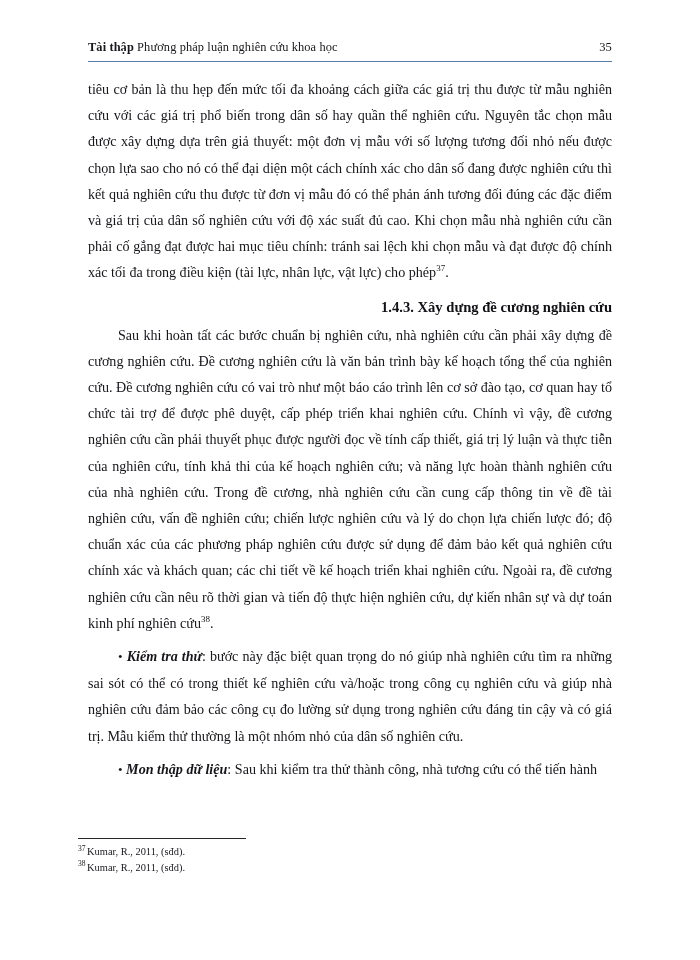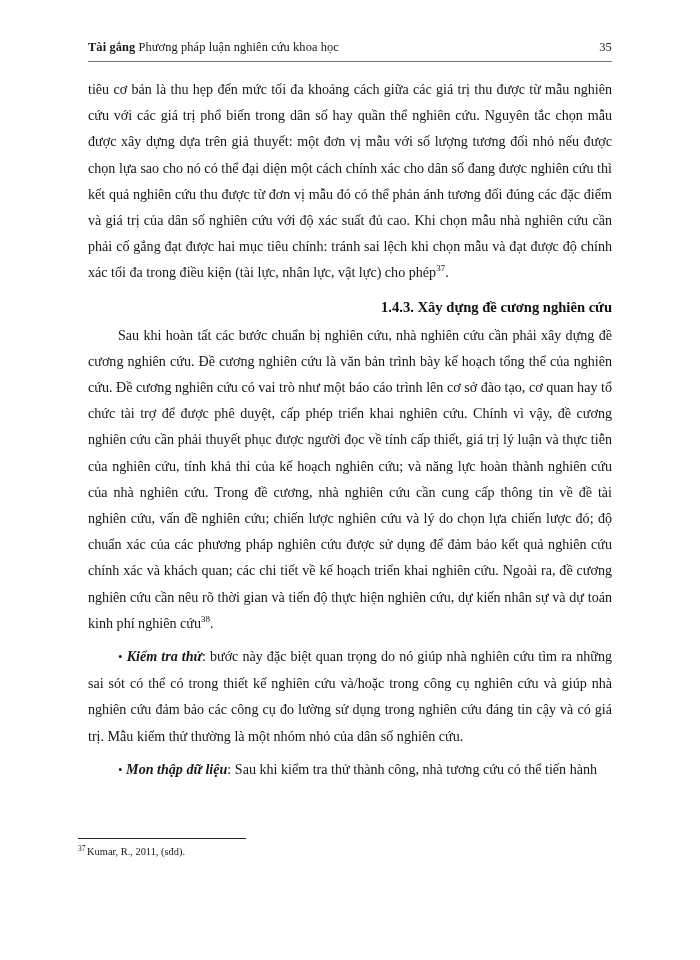--- a/index.html
+++ b/index.html
@@ -124,21 +124,21 @@
 </style>
 </head>
 <body>
 
 <div class="page">
 
   <div class="content">
 
     <div class="header">
       <div class="header-left">
-        <span class="doc-label">Tài gắng</span>
+        <span class="doc-label">Tài thập</span>
         <span>Phương pháp luận nghiên cứu khoa học</span>
       </div>
       <div class="header-page-number">35</div>
     </div>
     <div class="header-rule"></div>
 
     <div class="body-block">
 
       <p class="para"><span>tiêu cơ bản là thu hẹp đến mức tối đa khoảng cách giữa các giá trị thu được từ mẫu nghiên cứu với các giá trị phổ biến trong dân số hay quần thể nghiên cứu. Nguyên tắc chọn mẫu được xây dựng dựa trên giả thuyết: một đơn vị mẫu với số lượng tương đối nhỏ nếu được chọn lựa sao cho nó có thể đại diện một cách chính xác cho dân số đang được nghiên cứu thì kết quả nghiên cứu thu được từ đơn vị mẫu đó có thể phản ánh tương đối đúng các đặc điểm và giá trị của dân số nghiên cứu với độ xác suất đủ cao. Khi chọn mẫu nhà nghiên cứu cần phải cố gắng đạt được hai mục tiêu chính: tránh sai lệch khi chọn mẫu và đạt được độ chính xác tối đa trong điều kiện (tài lực, nhân lực, vật lực) cho phép</span><span class="sup">37</span><span>.</span></p>
 
@@ -149,15 +149,16 @@
       <p class="bullet-para"><span class="bullet-mark">•</span>&nbsp;<span class="bullet-lead">Kiểm tra thử</span><span>: bước này đặc biệt quan trọng do nó giúp nhà nghiên cứu tìm ra những sai sót có thể có trong thiết kế nghiên cứu và/hoặc trong công cụ nghiên cứu và giúp nhà nghiên cứu đảm bảo các công cụ đo lường sử dụng trong nghiên cứu đáng tin cậy và có giá trị. Mẫu kiểm thử thường là một nhóm nhỏ của dân số nghiên cứu.</span></p>
 
       <p class="bullet-para"><span class="bullet-mark">•</span>&nbsp;<span class="bullet-lead">Mon thập dữ liệu</span><span>: Sau khi kiểm tra thử thành công, nhà tương cứu có thể tiến hành</span></p>
 
     </div>
   </div>
 
   <div class="footnotes">
     <div class="footnote-rule"></div>
     <p class="footnote"><span class="fn-sup">37</span><span>Kumar, R., 2011, (sđd).</span></p>
+    <p class="footnote"><span class="fn-sup">38</span><span>Kumar, R., 2011, (sđd).</span></p>
   </div>
 
 </div>
 
 </body></html>

